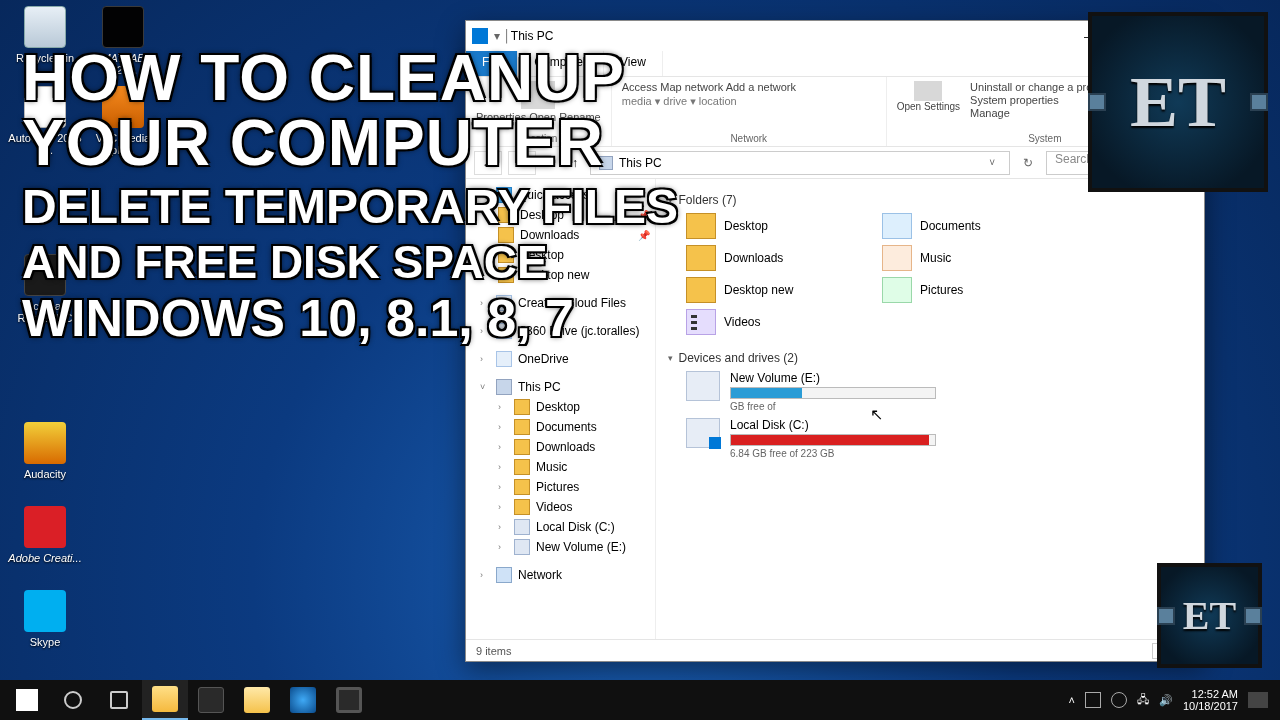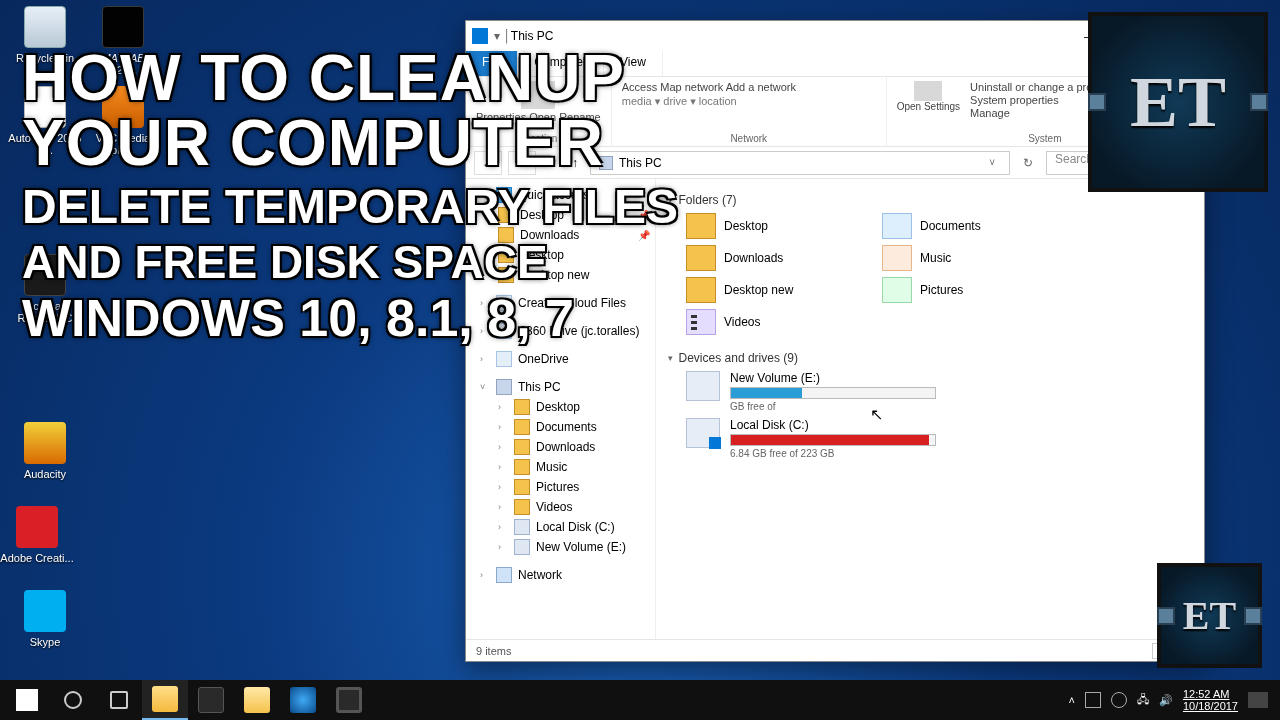--- a/index.html
+++ b/index.html
@@ -114,21 +114,21 @@
   .tb-search .sq, .tb-task .sq { border:2px solid #ccc; border-radius:50%; width:18px; height:18px; }
   .tb-task .sq { border-radius:2px; }
   .tb .ic { width:26px; height:26px; border-radius:3px; }
   .ic-folder { background:linear-gradient(#ffdf87,#f5b93e); }
   .ic-store  { background:#2a2a2a; border:1px solid #555; }
   .ic-edge   { background:radial-gradient(circle,#3fa9f5,#0a4b8c); border-radius:50%; }
   .ic-obs    { background:#2a2a2a; border-radius:50%; border:3px solid #555; }
   .tb .ic-folder2 { background:linear-gradient(#ffe9a8,#f5c24b); }
   .tb-active { border-bottom:2px solid #76b9ed; background:rgba(255,255,255,.08); }
   .tray { margin-left:auto; display:flex; align-items:center; color:#fff; font-size:11px; gap:10px; padding-right:8px; }
-  .tray .clock { line-height:1.1;text-decoration:underline; }
+  .tray .clock { text-align:right; line-height:1.1; }
   .tray .tico { width:16px; height:16px; border:1px solid #aaa; }
 
   .cursor { position:absolute; left:870px; top:405px; font-size:16px; color:#000; pointer-events:none; }
 </style>
 </head>
 <body>
 
 <div class="desktop">
   <div class="dicon" style="left:8px;  top:6px;">
       <div class="ico ico-bin"></div>
@@ -147,21 +147,21 @@
       <div class="lbl">VLC media pla...</div>
     </div>
   <div class="dicon" style="left:8px;  top:254px;">
       <div class="ico ico-acr"></div>
       <div class="lbl">Acrobat Reader DC</div>
     </div>
   <div class="dicon" style="left:8px;  top:422px;">
       <div class="ico ico-aud"></div>
       <div class="lbl">Audacity</div>
     </div>
-  <div class="dicon" style="left:0;  top:506px;">
+  <div class="dicon" style="left:8px;  top:506px;font-style:italic;">
       <div class="ico ico-cc"></div>
       <div class="lbl">Adobe Creati...</div>
     </div>
   <div class="dicon" style="left:8px;  top:590px;">
       <div class="ico ico-skype"></div>
       <div class="lbl">Skype</div>
     </div>
 </div>
 
 <div class="winlogo">
@@ -350,21 +350,21 @@
         <div class="gitem">
             <div class="gico pic"></div>
             <span>Pictures</span>
           </div>
         <div class="gitem">
             <div class="gico video"></div>
             <span>Videos</span>
           </div>
       </div>
 
-      <div class="section">Devices and drives (9)</div>
+      <div class="section">Devices and drives (2)</div>
       <div class="grid">
         <div class="drive">
           <div class="dico"></div>
           <div class="dinfo">
             <div>New Volume (E:)</div>
             <div class="bar">
                 <div class="fill blue" style="width:35%"></div>
               </div>
             <div class="sub">GB free of</div>
           </div>

